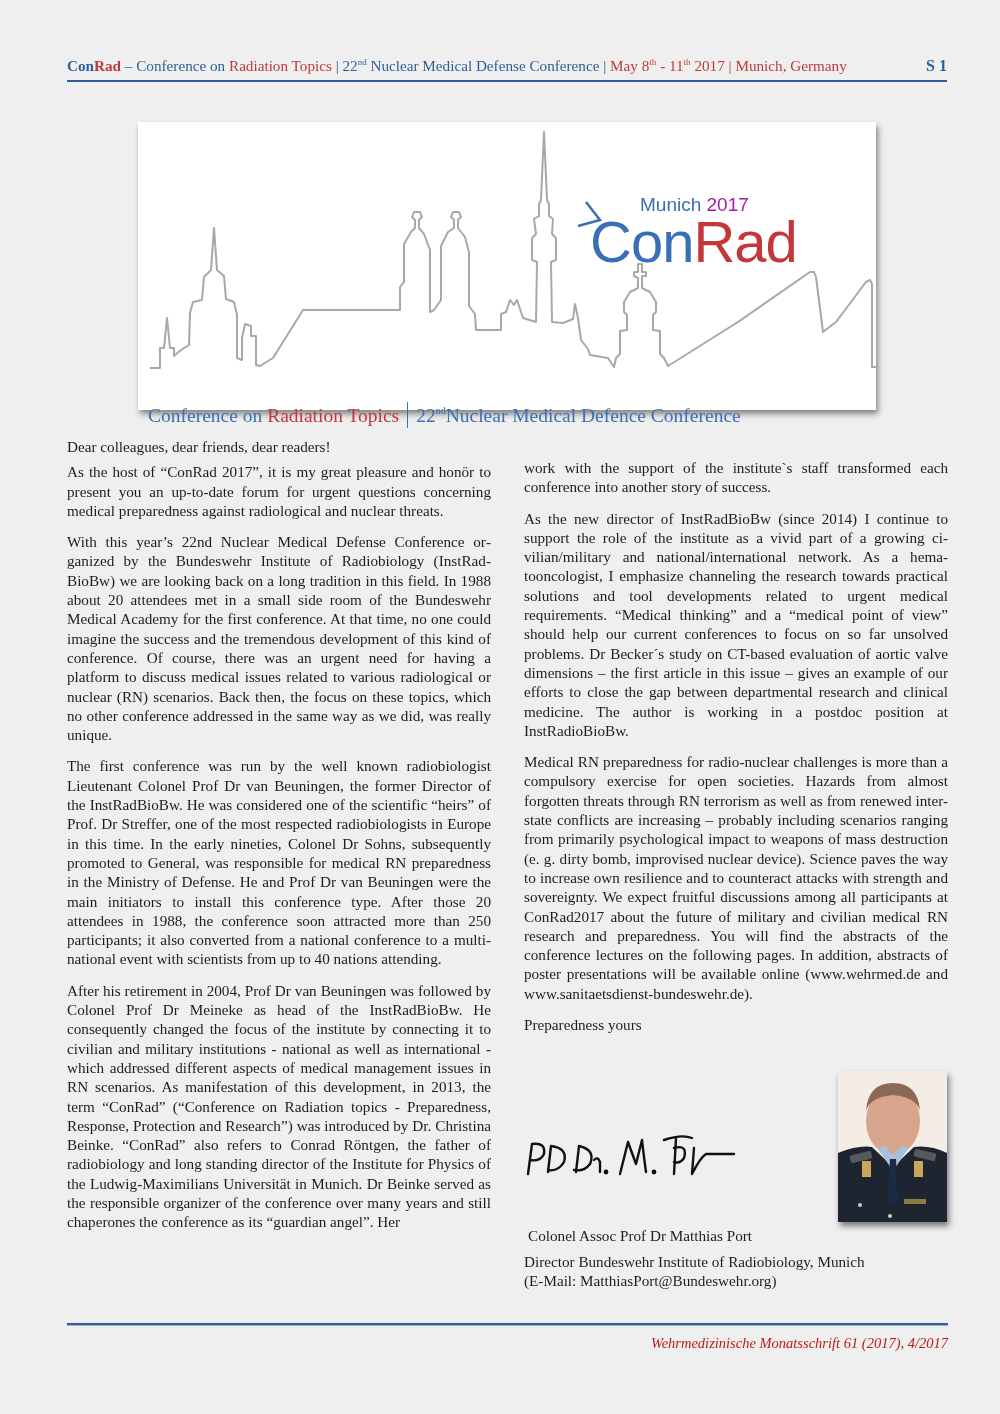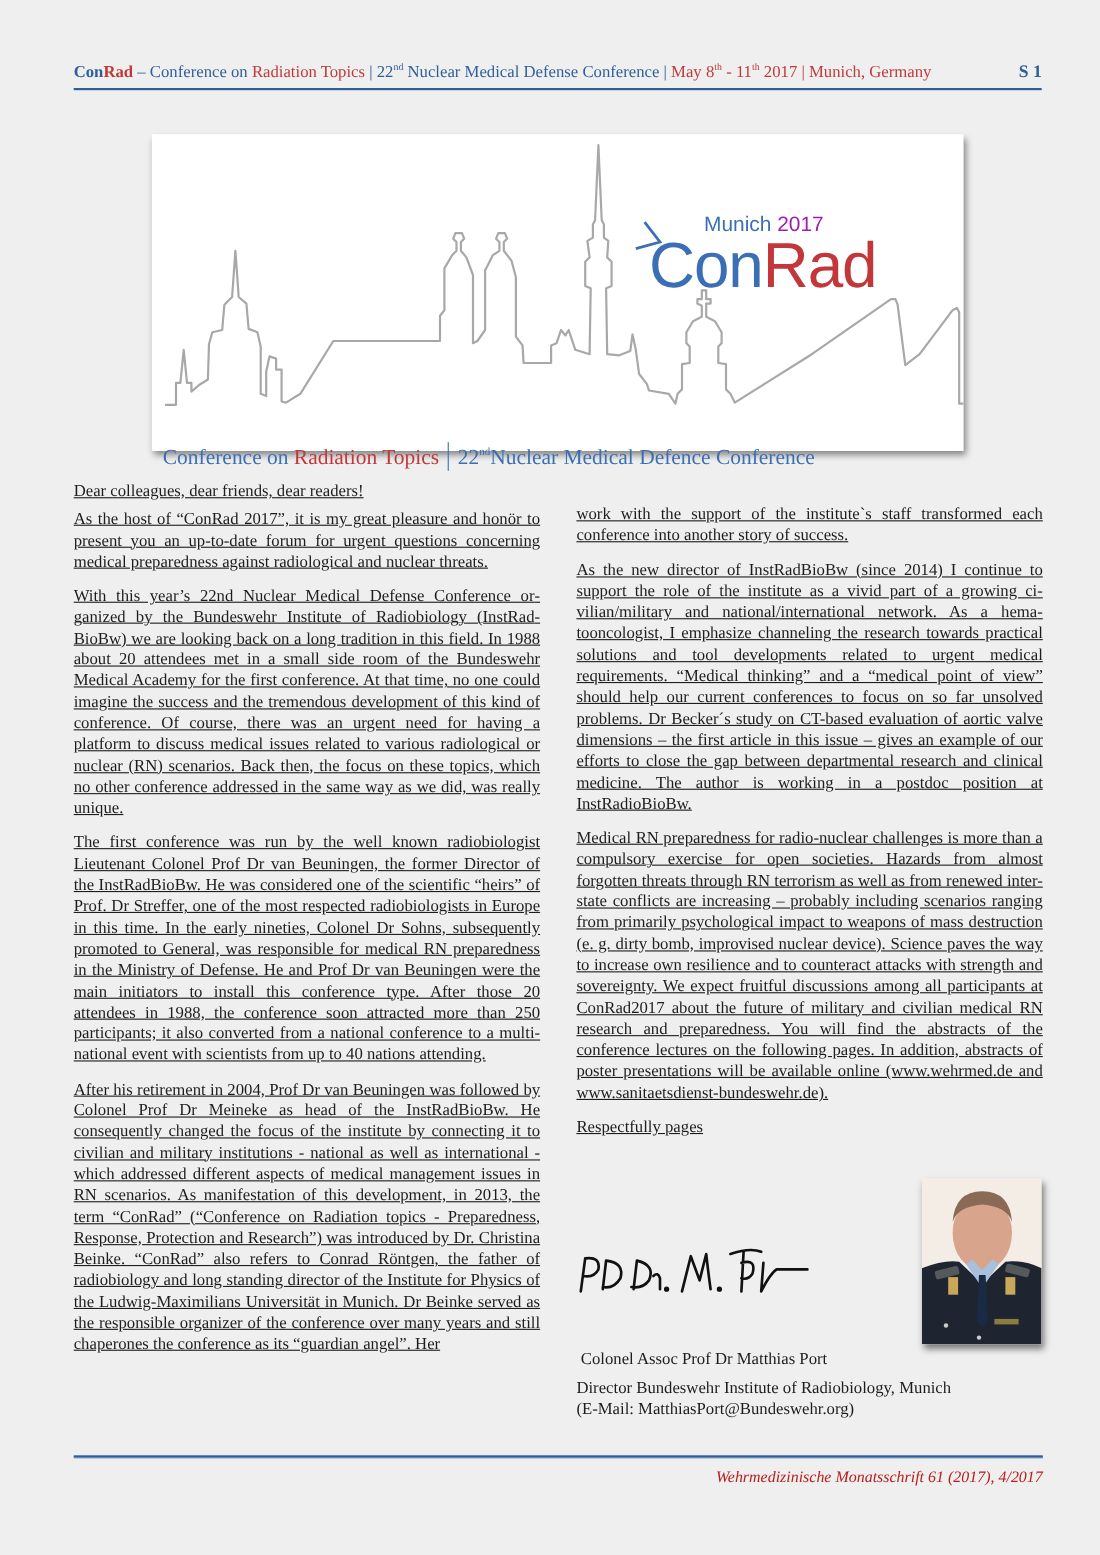--- a/index.html
+++ b/index.html
@@ -22,21 +22,21 @@
   .banner .munich .yr { color:#a21caf; }
   .banner .logo { position:absolute; left:452px; top:88px; font-family:"Liberation Sans", sans-serif; font-size:58px; line-height:64px; letter-spacing:-1px; }
   .banner .logo .con { color:#3b6fb5; }
   .banner .logo .rad { color:#c3373a; }
   .banner .tagline { position:absolute; left:10px; top:252px; font-family:Liberation Serif, serif; font-size:19.5px; color:#3b6fb5; white-space:nowrap;margin-top:28px; }
   .banner .tagline .red { color:#c3373a; }
   .banner .tagline .sep { display:inline-block; width:1px; height:26px; background:#3b6fb5; vertical-align:-6px; margin:0 8px 0 8px; }
   .banner .tagline sup { font-size:10px; vertical-align:8px; line-height:0; }
 
   .col { position:absolute; font-size:15.2px; line-height:19.3px; text-align:justify; }
-  .col p { margin:0 0 12px 0; hyphens:manual;text-decoration:underline; }
+  .col p { margin:0 0 12px 0; hyphens:manual; }
   .col-left { left:67px; top:437px; width:424px; }
   .col-right { left:524px; top:458px; width:424px; }
   .greeting { margin-bottom:6px !important; }
 
   .signature { position:absolute; left:524px; top:1118px; width:240px; height:70px; }
   .photo { position:absolute; left:838px; top:1071px; width:109px; height:151px; box-shadow:2px 4px 6px rgba(0,0,0,0.5); overflow:hidden; background:#f3ece6; }
   .sig-name { position:absolute; left:528px; top:1226px; font-size:15.2px; line-height:19.3px;font-family:Liberation Serif, serif; }
   .sig-title { position:absolute; left:524px; top:1252px; font-size:15.2px; line-height:19.3px;text-align:right; }
   .sig-email { position:absolute; left:524px; top:1271px; font-size:15.2px; line-height:19.3px; }
 </style>
@@ -66,21 +66,21 @@
   <p>As the host of “ConRad 2017”, it is my great pleasure and hon­ör to present you an up-to-date forum for urgent questions con­cerning medical preparedness against radiological and nuclear threats.</p>
   <p>With this year’s 22nd Nuclear Medical Defense Conference or­ganized by the Bundeswehr Institute of Radiobiology (InstRad­BioBw) we are looking back on a long tradition in this field. In 1988 about 20 attendees met in a small side room of the Bundes­wehr Medical Academy for the first conference. At that time, no one could imagine the success and the tremendous development of this kind of conference. Of course, there was an urgent need for having a platform to discuss medical issues related to various radiological or nuclear (RN) scenarios. Back then, the focus on these topics, which no other conference addressed in the same way as we did, was really unique.</p>
   <p>The first conference was run by the well known radiobiologist Lieutenant Colonel Prof Dr van Beuningen, the former Director of the InstRadBioBw. He was considered one of the scientific “heirs” of Prof. Dr Streffer, one of the most respected radiobiol­ogists in Europe in this time. In the early nineties, Colonel Dr Sohns, subsequently promoted to General, was responsible for medical RN preparedness in the Ministry of Defense. He and Prof Dr van Beuningen were the main initiators to install this conference type. After those 20 attendees in 1988, the confer­ence soon attracted more than 250 participants; it also convert­ed from a national conference to a multi-national event with scientists from up to 40 nations attending.</p>
   <p>After his retirement in 2004, Prof Dr van Beuningen was fol­lowed by Colonel Prof Dr Meineke as head of the InstRadBioBw. He consequently changed the focus of the institute by connect­ing it to civilian and military institutions - national as well as international - which addressed different aspects of medical management issues in RN scenarios. As manifestation of this development, in 2013, the term “ConRad” (“Conference on Radiation topics - Preparedness, Response, Protection and Re­search”) was introduced by Dr. Christina Beinke. “ConRad” also refers to Conrad Röntgen, the father of radiobiology and long standing director of the Institute for Physics of the Ludwig-Maximilians Universität in Munich. Dr Beinke served as the responsible organizer of the conference over many years and still chaperones the conference as its “guardian angel”. Her</p>
 </div>
 
 <div class="col col-right">
   <p>work with the support of the institute`s staff transformed each conference into another story of success.</p>
   <p>As the new director of InstRadBioBw (since 2014) I continue to support the role of the institute as a vivid part of a growing ci­vilian/military and national/international network. As a hema­tooncologist, I emphasize channeling the research towards practical solutions and tool developments related to urgent medical requirements. “Medical thinking” and a “medical point of view” should help our current conferences to focus on so far unsolved problems. Dr Becker´s study on CT-based evaluation of aortic valve dimensions – the first article in this issue – gives an example of our efforts to close the gap between departmental research and clinical medicine. The author is working in a post­doc position at InstRadioBioBw.</p>
   <p>Medical RN preparedness for radio-nuclear challenges is more than a compulsory exercise for open societies. Hazards from almost forgotten threats through RN terrorism as well as from renewed inter-state conflicts are increasing – probably includ­ing scenarios ranging from primarily psychological impact to weapons of mass destruction (e. g. dirty bomb, improvised nu­clear device). Science paves the way to increase own resilience and to counteract attacks with strength and sovereignty. We ex­pect fruitful discussions among all participants at ConRad2017 about the future of military and civilian medical RN research and preparedness. You will find the abstracts of the conference lectures on the following pages. In addition, abstracts of poster presentations will be available online (www.wehrmed.de and www.sanitaetsdienst-bundeswehr.de).</p>
-  <p>Respectfully pages</p>
+  <p>Preparedness yours</p>
 </div>
 
 <svg class="signature" viewBox="0 0 240 70">
   <title>PD Dr. M. Port</title>
   <g fill="none" stroke="#111" stroke-width="2.4" stroke-linecap="round" stroke-linejoin="round">
     <path d="M4 56 L8 26 Q22 24 20 36 Q16 44 6 42"></path>
     <path d="M24 54 L27 28 Q44 30 40 44 Q34 54 24 52"></path>
     <path d="M52 54 L55 28 Q72 32 66 46 Q60 54 50 52"></path>
     <path d="M70 42 Q74 38 76 44 L76 54"></path>
     <circle cx="82" cy="54" r="1.2" fill="#111"></circle>

